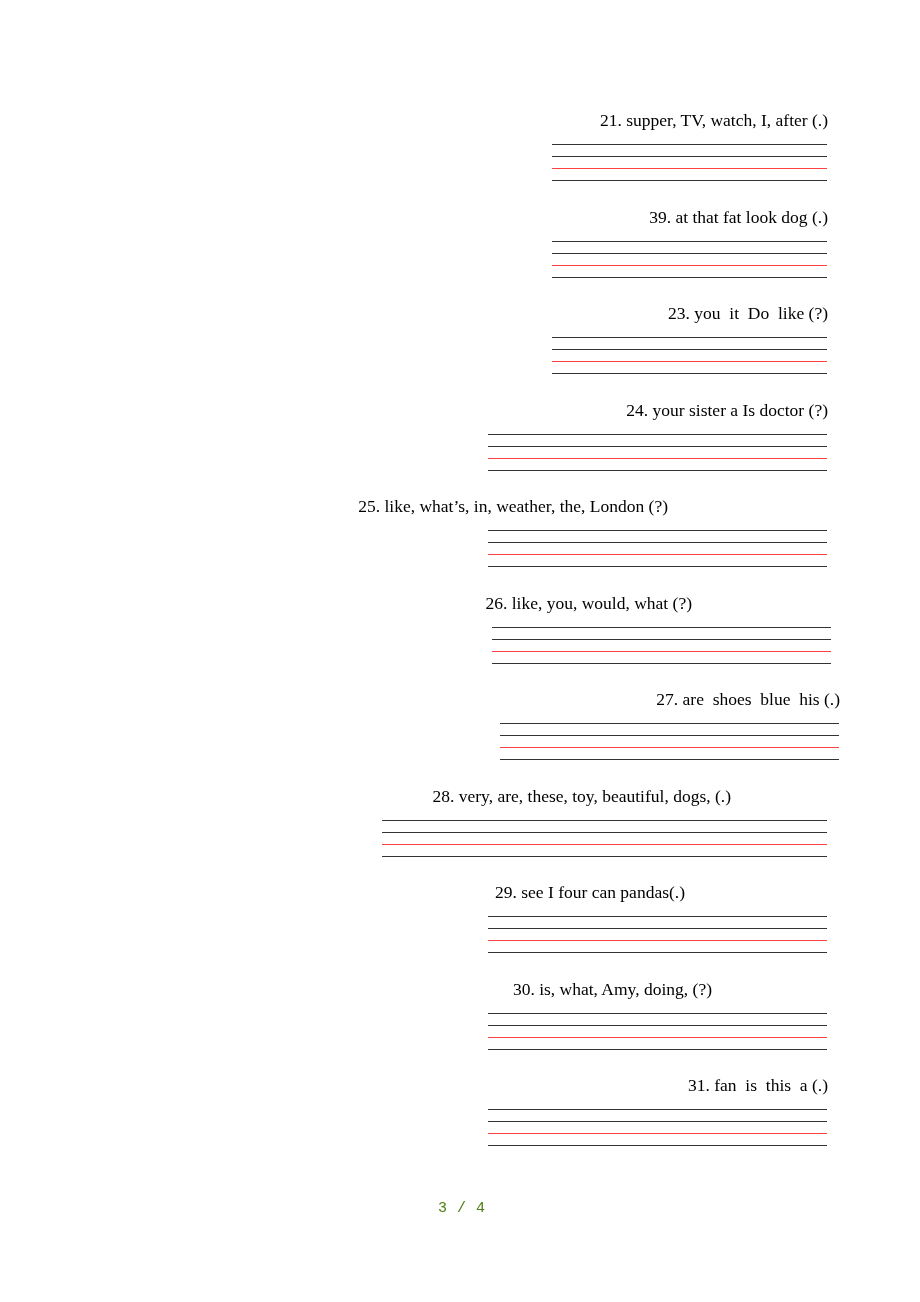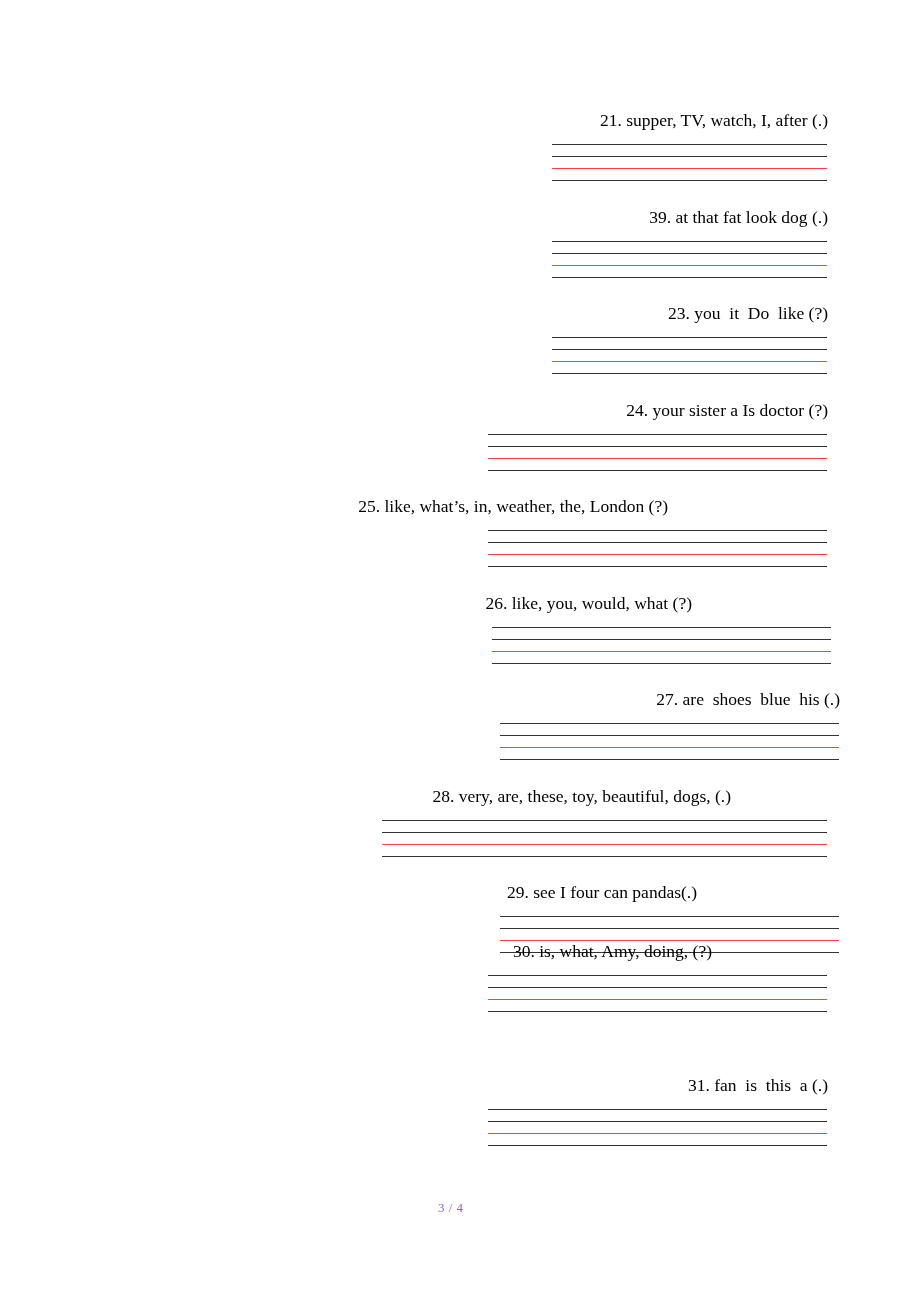--- a/index.html
+++ b/index.html
@@ -61,23 +61,23 @@
 
   
   .footer {
     position: absolute;
     left: 0;
     top: 1200px;
     width: 100%;
     text-align: left;
     padding-left: 438px;
     box-sizing: border-box;
-    font-family: Liberation Serif, serif;
-    font-size: 13px;
-    color: #8b5cf6;
+    font-family: Liberation Mono, monospace;
+    font-size: 15px;
+    color: #4d7c0f;
     letter-spacing: 0.5px;
   }
 </style>
 </head>
 <body>
 
 <div class="page">
   <div id="exercise-list">
       <div class="exercise" style="position: absolute; left: 0px; top: 112px; width: 920px;">
         <div class="q-text">21. supper, TV, watch, I, after (.)</div>
@@ -144,30 +144,30 @@
       </div>
       <div class="exercise" style="position: absolute; left: 0px; top: 788px; width: 823px;">
         <div class="q-text">28. very, are, these, toy, beautiful, dogs, (.)</div>
         <div class="rules" style="margin-left: 334px; width: 445px;">
           <div class="rule"></div>
           <div class="rule"></div>
           <div class="rule red"></div>
           <div class="rule last"></div>
         </div>
       </div>
-      <div class="exercise" style="position: absolute; left: 12px; top: 884px; width: 777px;">
+      <div class="exercise" style="position: absolute; left: 0px; top: 884px; width: 777px;">
         <div class="q-text">29. see I four can pandas(.)</div>
         <div class="rules" style="margin-left: 440px; width: 339px;">
           <div class="rule"></div>
           <div class="rule"></div>
           <div class="rule red"></div>
           <div class="rule last"></div>
         </div>
       </div>
-      <div class="exercise" style="position: absolute; left: 0px; top: 943px; width: 804px;">
+      <div class="exercise" style="position: absolute; left: 0px; top: 981px; width: 804px;">
         <div class="q-text">30. is, what, Amy, doing, (?)</div>
         <div class="rules" style="margin-left: 440px; width: 339px;">
           <div class="rule"></div>
           <div class="rule"></div>
           <div class="rule red"></div>
           <div class="rule last"></div>
         </div>
       </div>
       <div class="exercise" style="position: absolute; left: 0px; top: 1077px; width: 920px;">
         <div class="q-text">31. fan  is  this  a (.)</div>

